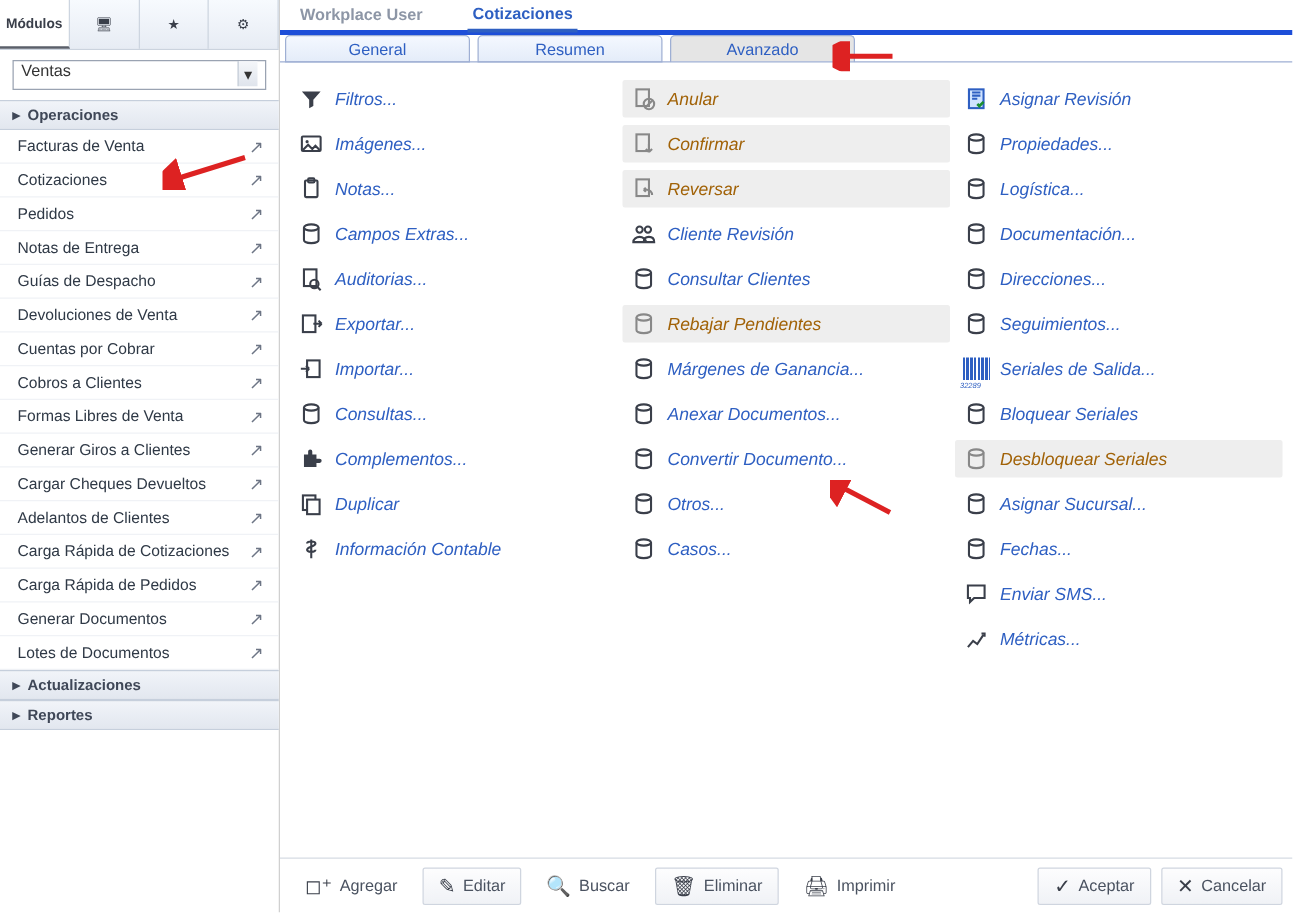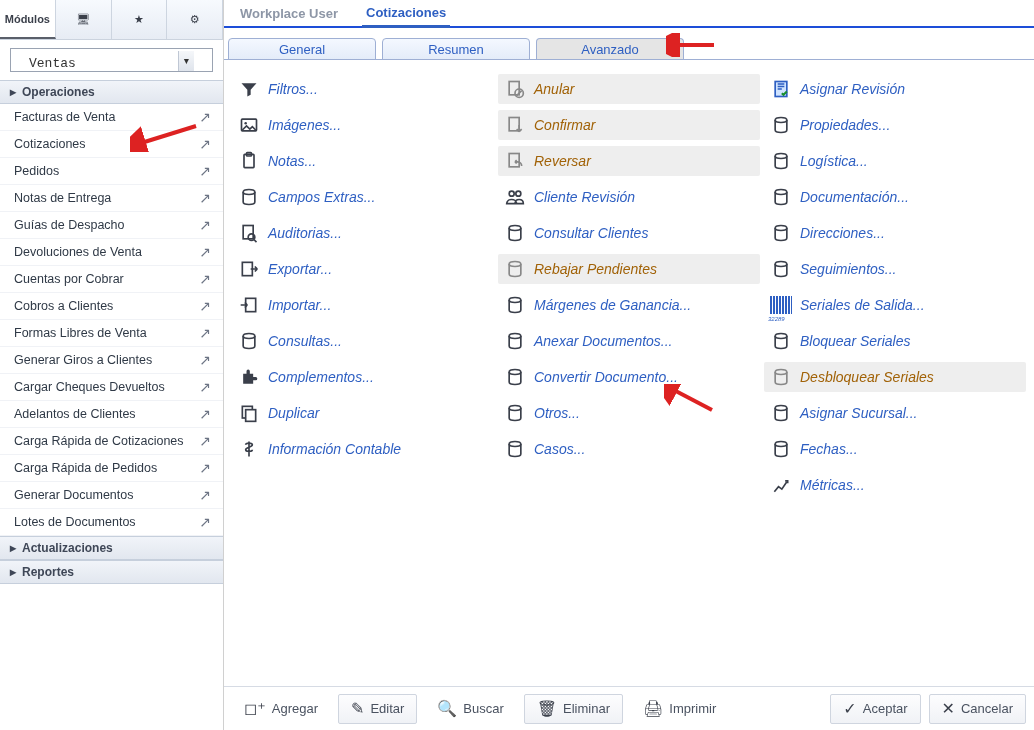--- a/index.html
+++ b/index.html
@@ -44,25 +44,24 @@
   }
   .side-select-wrap {
     padding: 8px 10px;
   }
   .side-select {
     width: 100%;
     height: 24px;
     border: 1px solid #9aa3b2;
     background: #fff;
     display: flex;
-    align-items: flex-end;
-    padding: 0 18px;
+    align-items: flex-start;
+    padding: 0 6px;
     cursor: pointer;
     justify-content: space-between;
-    font-family: Liberation Mono, monospace;
   }
   .side-select .dd {
     width: 16px; height: 20px;
     background: linear-gradient(#f5f7fa,#dfe4ec);
     border-left: 1px solid #bfc7d4;
     display: flex; align-items:center; justify-content:center;
   }
   .collapse-hdr {
     background: linear-gradient(#f1f4f9,#e2e7ef);
     border-top: 1px solid #c6cfdc;
@@ -90,42 +89,42 @@
   }
 
   
   .main {
     flex: 1;
     display: flex;
     flex-direction: column;
   }
   .top-tabs {
     height: 28px;
-    border-bottom: 2px solid #1d4ed8;
+    border-bottom: 4px solid #1d4ed8;
     display: flex;
     align-items: flex-end;
     padding: 0 12px;
-    gap: 20px;
+    gap: 32px;
   }
   .top-tab {
     font-size: 13px;
     font-weight: bold;
     color: #8d96a6;
     padding: 5px 4px;
     cursor:pointer;
   }
   .top-tab.active {
     color: #2e5fc2;
     border-bottom: 3px solid #2e5fc2;
     margin-bottom:-2px;
   }
 
   .subtab-row {
     display: flex;
-    padding: 10px 4px 0 4px;
+    padding: 0 4px 0 4px;
     gap:0;
   }
   .subtab {
     width: 148px;
     height: 22px;
     border: 1px solid #9eafd4;
     border-bottom: 1px solid #9eafd4;
     border-radius: 4px 4px 0 0;
     background: linear-gradient(#f4f8ff,#e4ecf9);
     color: #2e5fc2;
@@ -636,20 +635,28 @@
           <span class="ticon">
             <svg class="svgicon" viewBox="0 0 24 24">
               <ellipse cx="12" cy="6" rx="7" ry="3" stroke="#3a3f4a"></ellipse>
               <path d="M5 6v12c0 1.7 3.1 3 7 3s7-1.3 7-3V6" stroke="#3a3f4a"></path>
             </svg>
           </span>
           <span>Fechas...</span>
         </div>
         <div class="tool-item">
           <span class="ticon">
+            <svg class="svgicon" viewBox="0 0 24 24" fill="#3a3f4a" stroke="none">
+              <path d="M4 4h16v12H10l-4 4v-4H4z"></path>
+            </svg>
+          </span>
+          <span>Enviar SMS...</span>
+        </div>
+        <div class="tool-item">
+          <span class="ticon">
             <svg class="svgicon" viewBox="0 0 24 24">
               <path d="M4 20l5-6 4 3 6-9" stroke="#3a3f4a"></path>
               <path d="M17 7h3v3" stroke="#3a3f4a"></path>
             </svg>
           </span>
           <span>Métricas...</span>
         </div>
       </div>
   </div>
 

